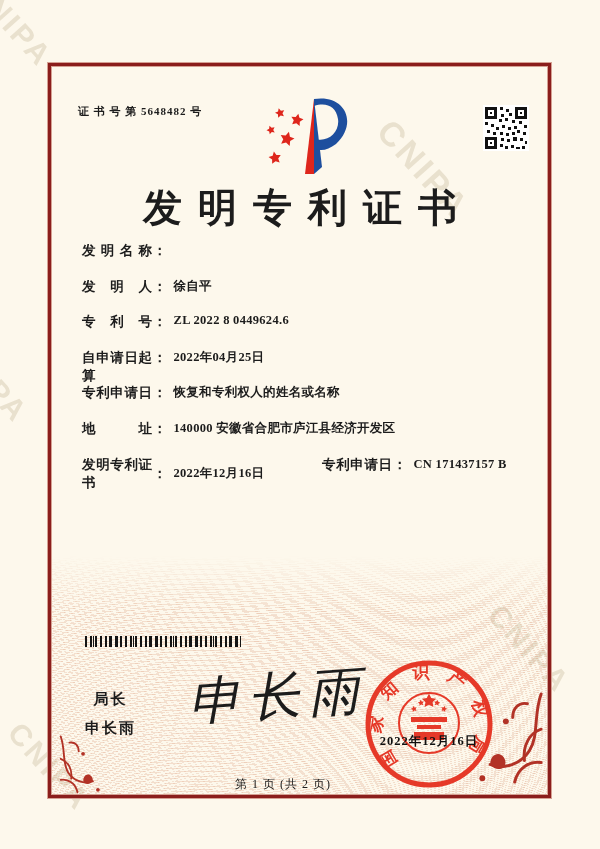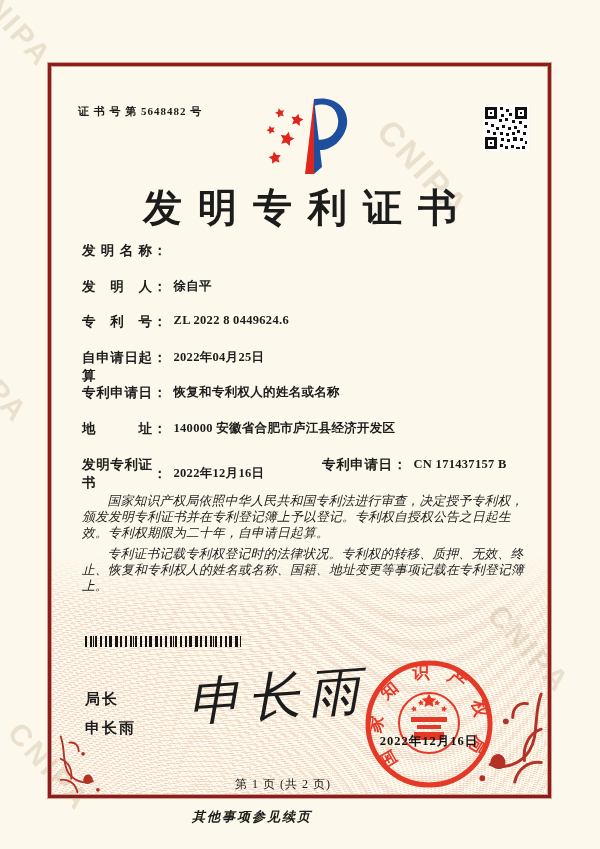--- a/index.html
+++ b/index.html
@@ -86,21 +86,21 @@
   .barcode{
     position:absolute;left:85px;top:636px;width:156px;height:11px;z-index:3;
     background-image:
       repeating-linear-gradient(90deg,#141414 0 2px,transparent 2px 5px),
       repeating-linear-gradient(90deg,#141414 0 1px,transparent 1px 8px);
   }
 
   
   .official{position:absolute;left:85px;top:690px;z-index:3;
     font-family:"Liberation Sans","DejaVu Sans",sans-serif;font-weight:700;font-size:15px;}
-  .official div{margin-bottom:10px;letter-spacing:2px;}
+  .official div{margin-bottom:10px;letter-spacing:2px;text-align:center;}
   .autograph{
     position:absolute;left:188px;top:662px;z-index:3;
     font-size:52px;font-style:italic;letter-spacing:8px;
     transform:rotate(-4deg);
     font-family:"Liberation Serif","DejaVu Serif",serif;
   }
 
   
   .seal{position:absolute;left:364px;top:659px;width:130px;height:130px;z-index:4;opacity:0.95;}
   .seal-date{
@@ -242,24 +242,20 @@
         <span class="fvalue">2022年12月16日</span>
       </span>
       <span class="fpair">
         <span class="flabel">专利申请日</span>
           <span class="fcolon">：</span>
         <span class="fvalue">CN 171437157 B</span>
       </span>
     </div>
   </div>
 
-  <div class="body-text">
-    <p>国家知识产权局依照中华人民共和国专利法进行审查，决定授予专利权，颁发发明专利证书并在专利登记簿上予以登记。专利权自授权公告之日起生效。专利权期限为二十年，自申请日起算。</p>
-    <p>专利证书记载专利权登记时的法律状况。专利权的转移、质押、无效、终止、恢复和专利权人的姓名或名称、国籍、地址变更等事项记载在专利登记簿上。</p>
-  </div>
 
   <div class="barcode"></div>
 
   <div class="official">
     <div>局长</div>
     <div>申长雨</div>
   </div>
   <div class="autograph">申长雨</div>
 
   <svg class="seal" viewBox="0 0 130 130" aria-hidden="true">
@@ -299,15 +295,14 @@
       <path d="M58,76 C50,86 38,78 44,69 C48,62 58,65 58,76 Z" fill="#b23226" stroke="none"></path>
       <path d="M6,40 C18,44 25,57 23,72"></path>
       <path d="M6,74 C18,72 30,80 33,94"></path>
       <path d="M20,14 C29,12 35,19 35,28"></path>
       <circle cx="66" cy="90" r="3" fill="#b23226" stroke="none"></circle>
       <circle cx="42" cy="32" r="3" fill="#b23226" stroke="none"></circle>
     </g>
   </svg>
 
   <div class="page-info">第 1 页 (共 2 页)</div>
-  <div class="continuation">其他事项参见续页</div>
 
 </div>
 
 </body></html>

